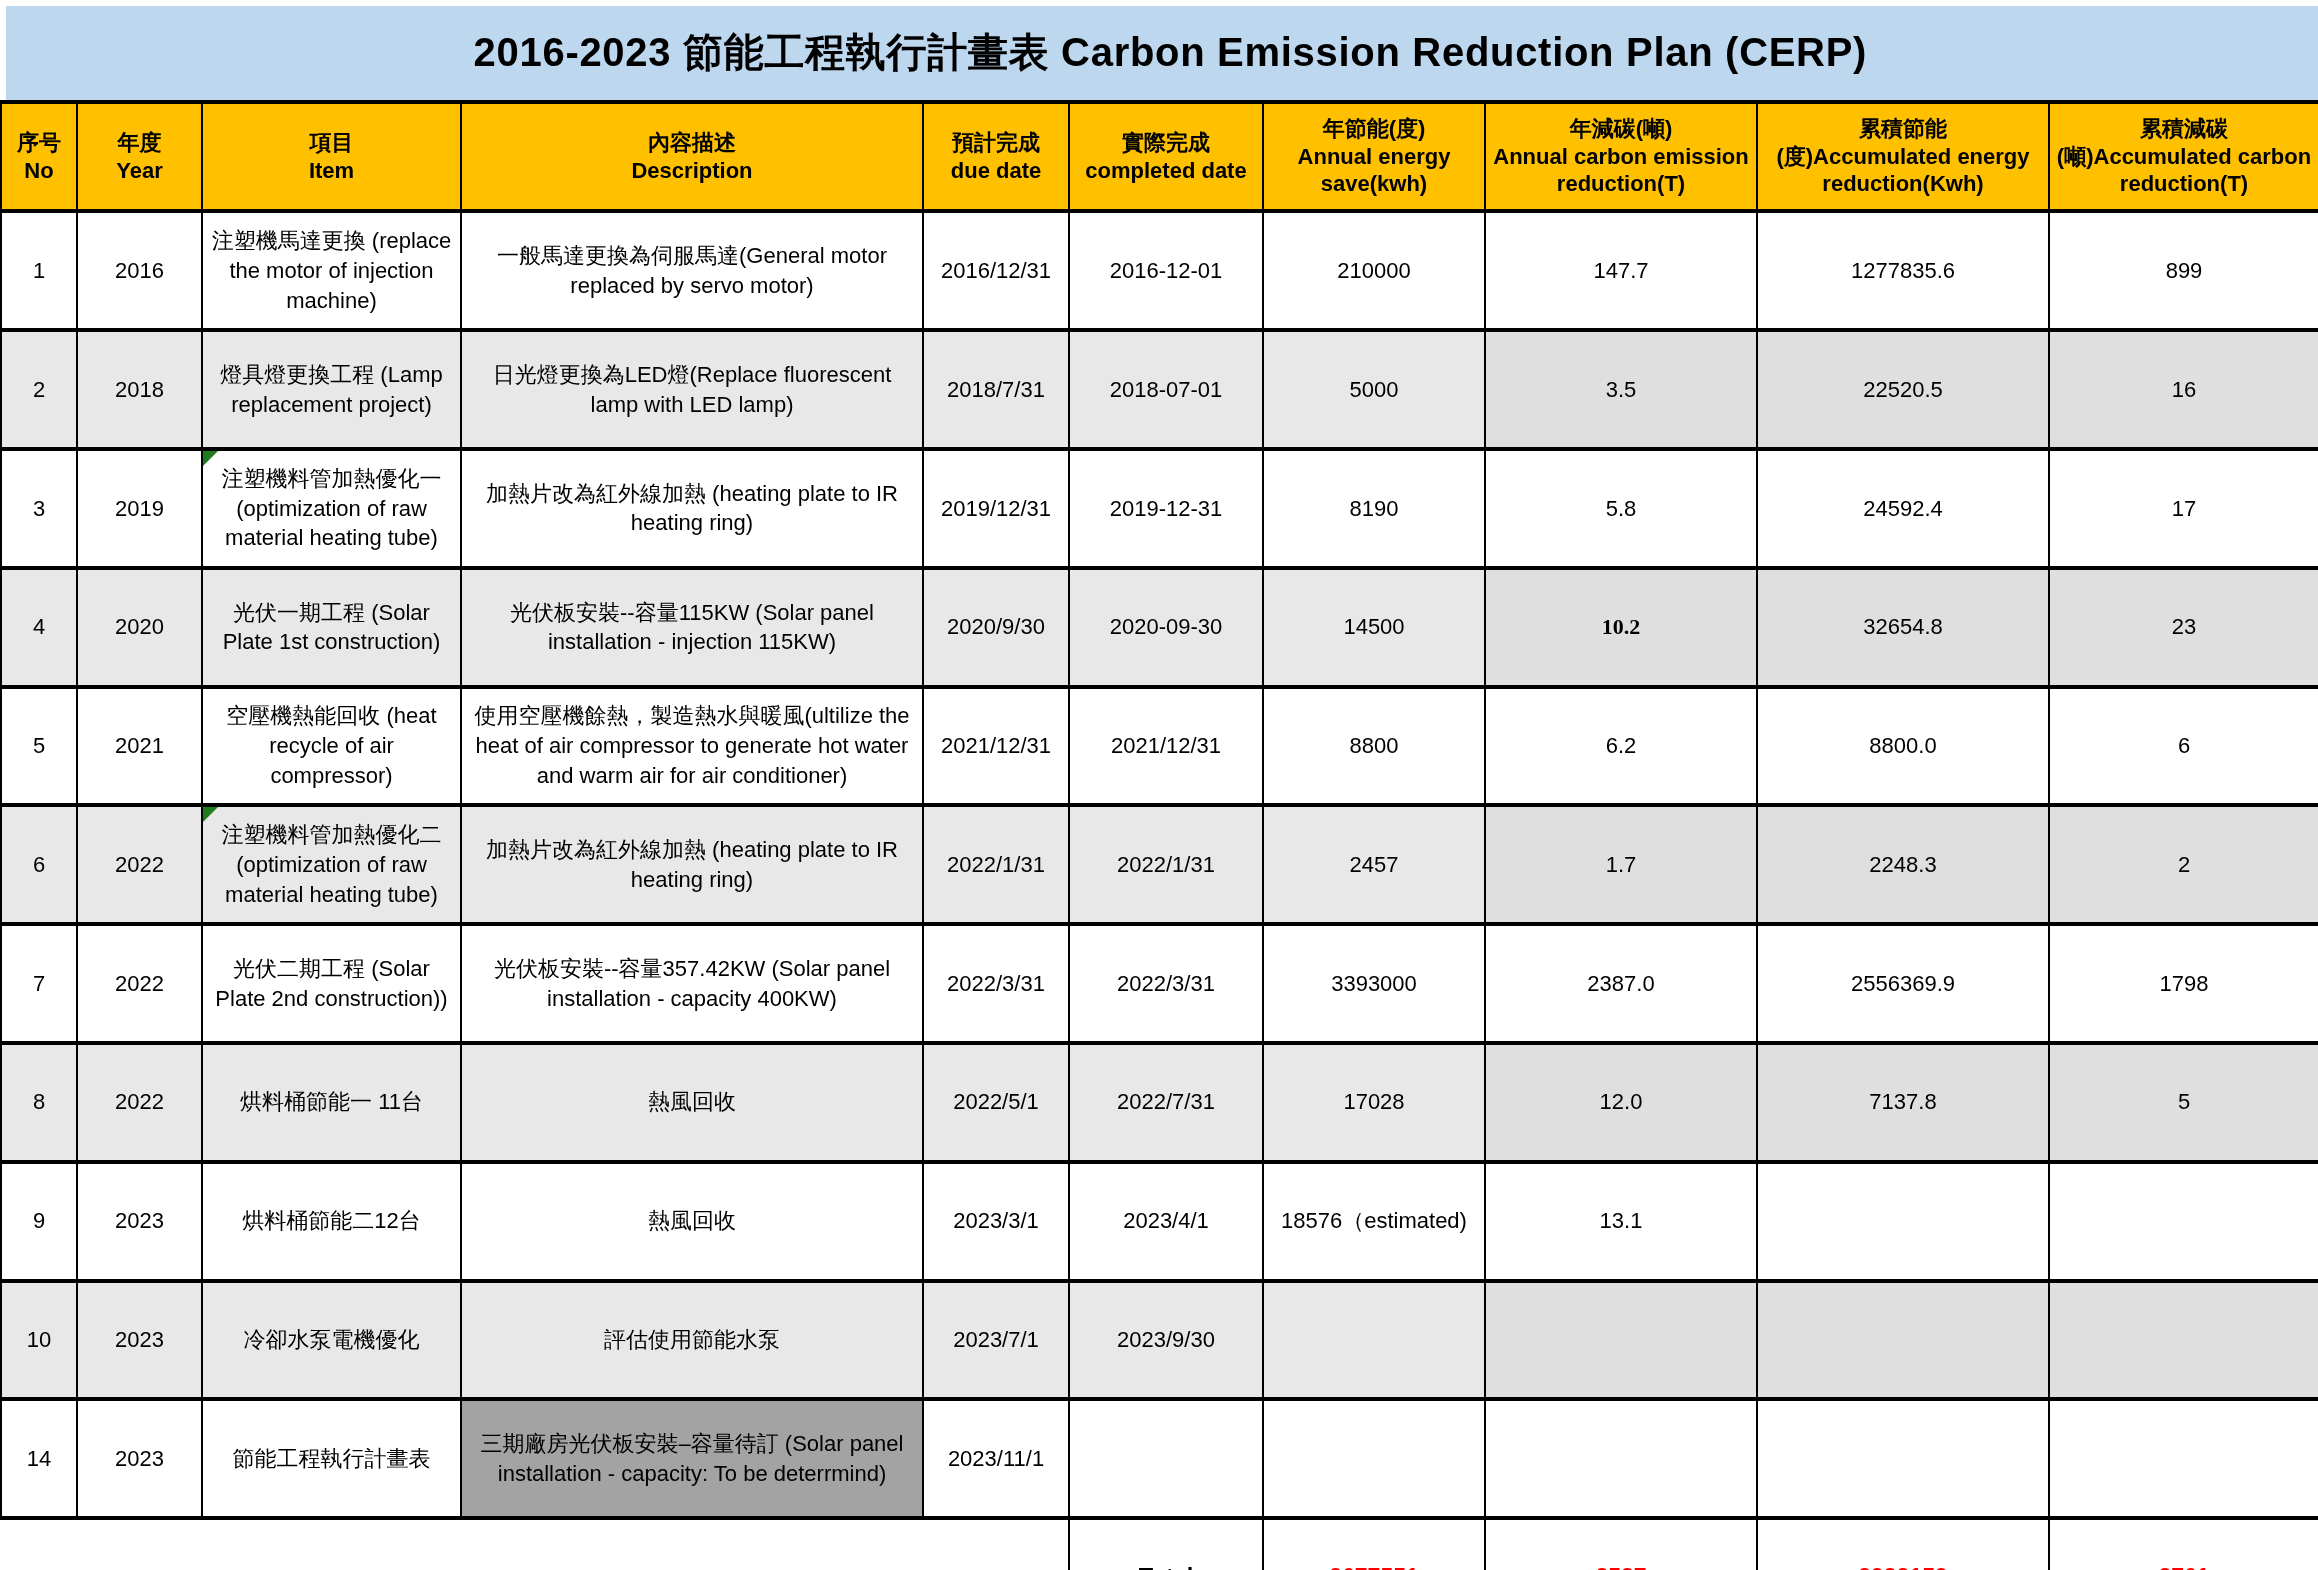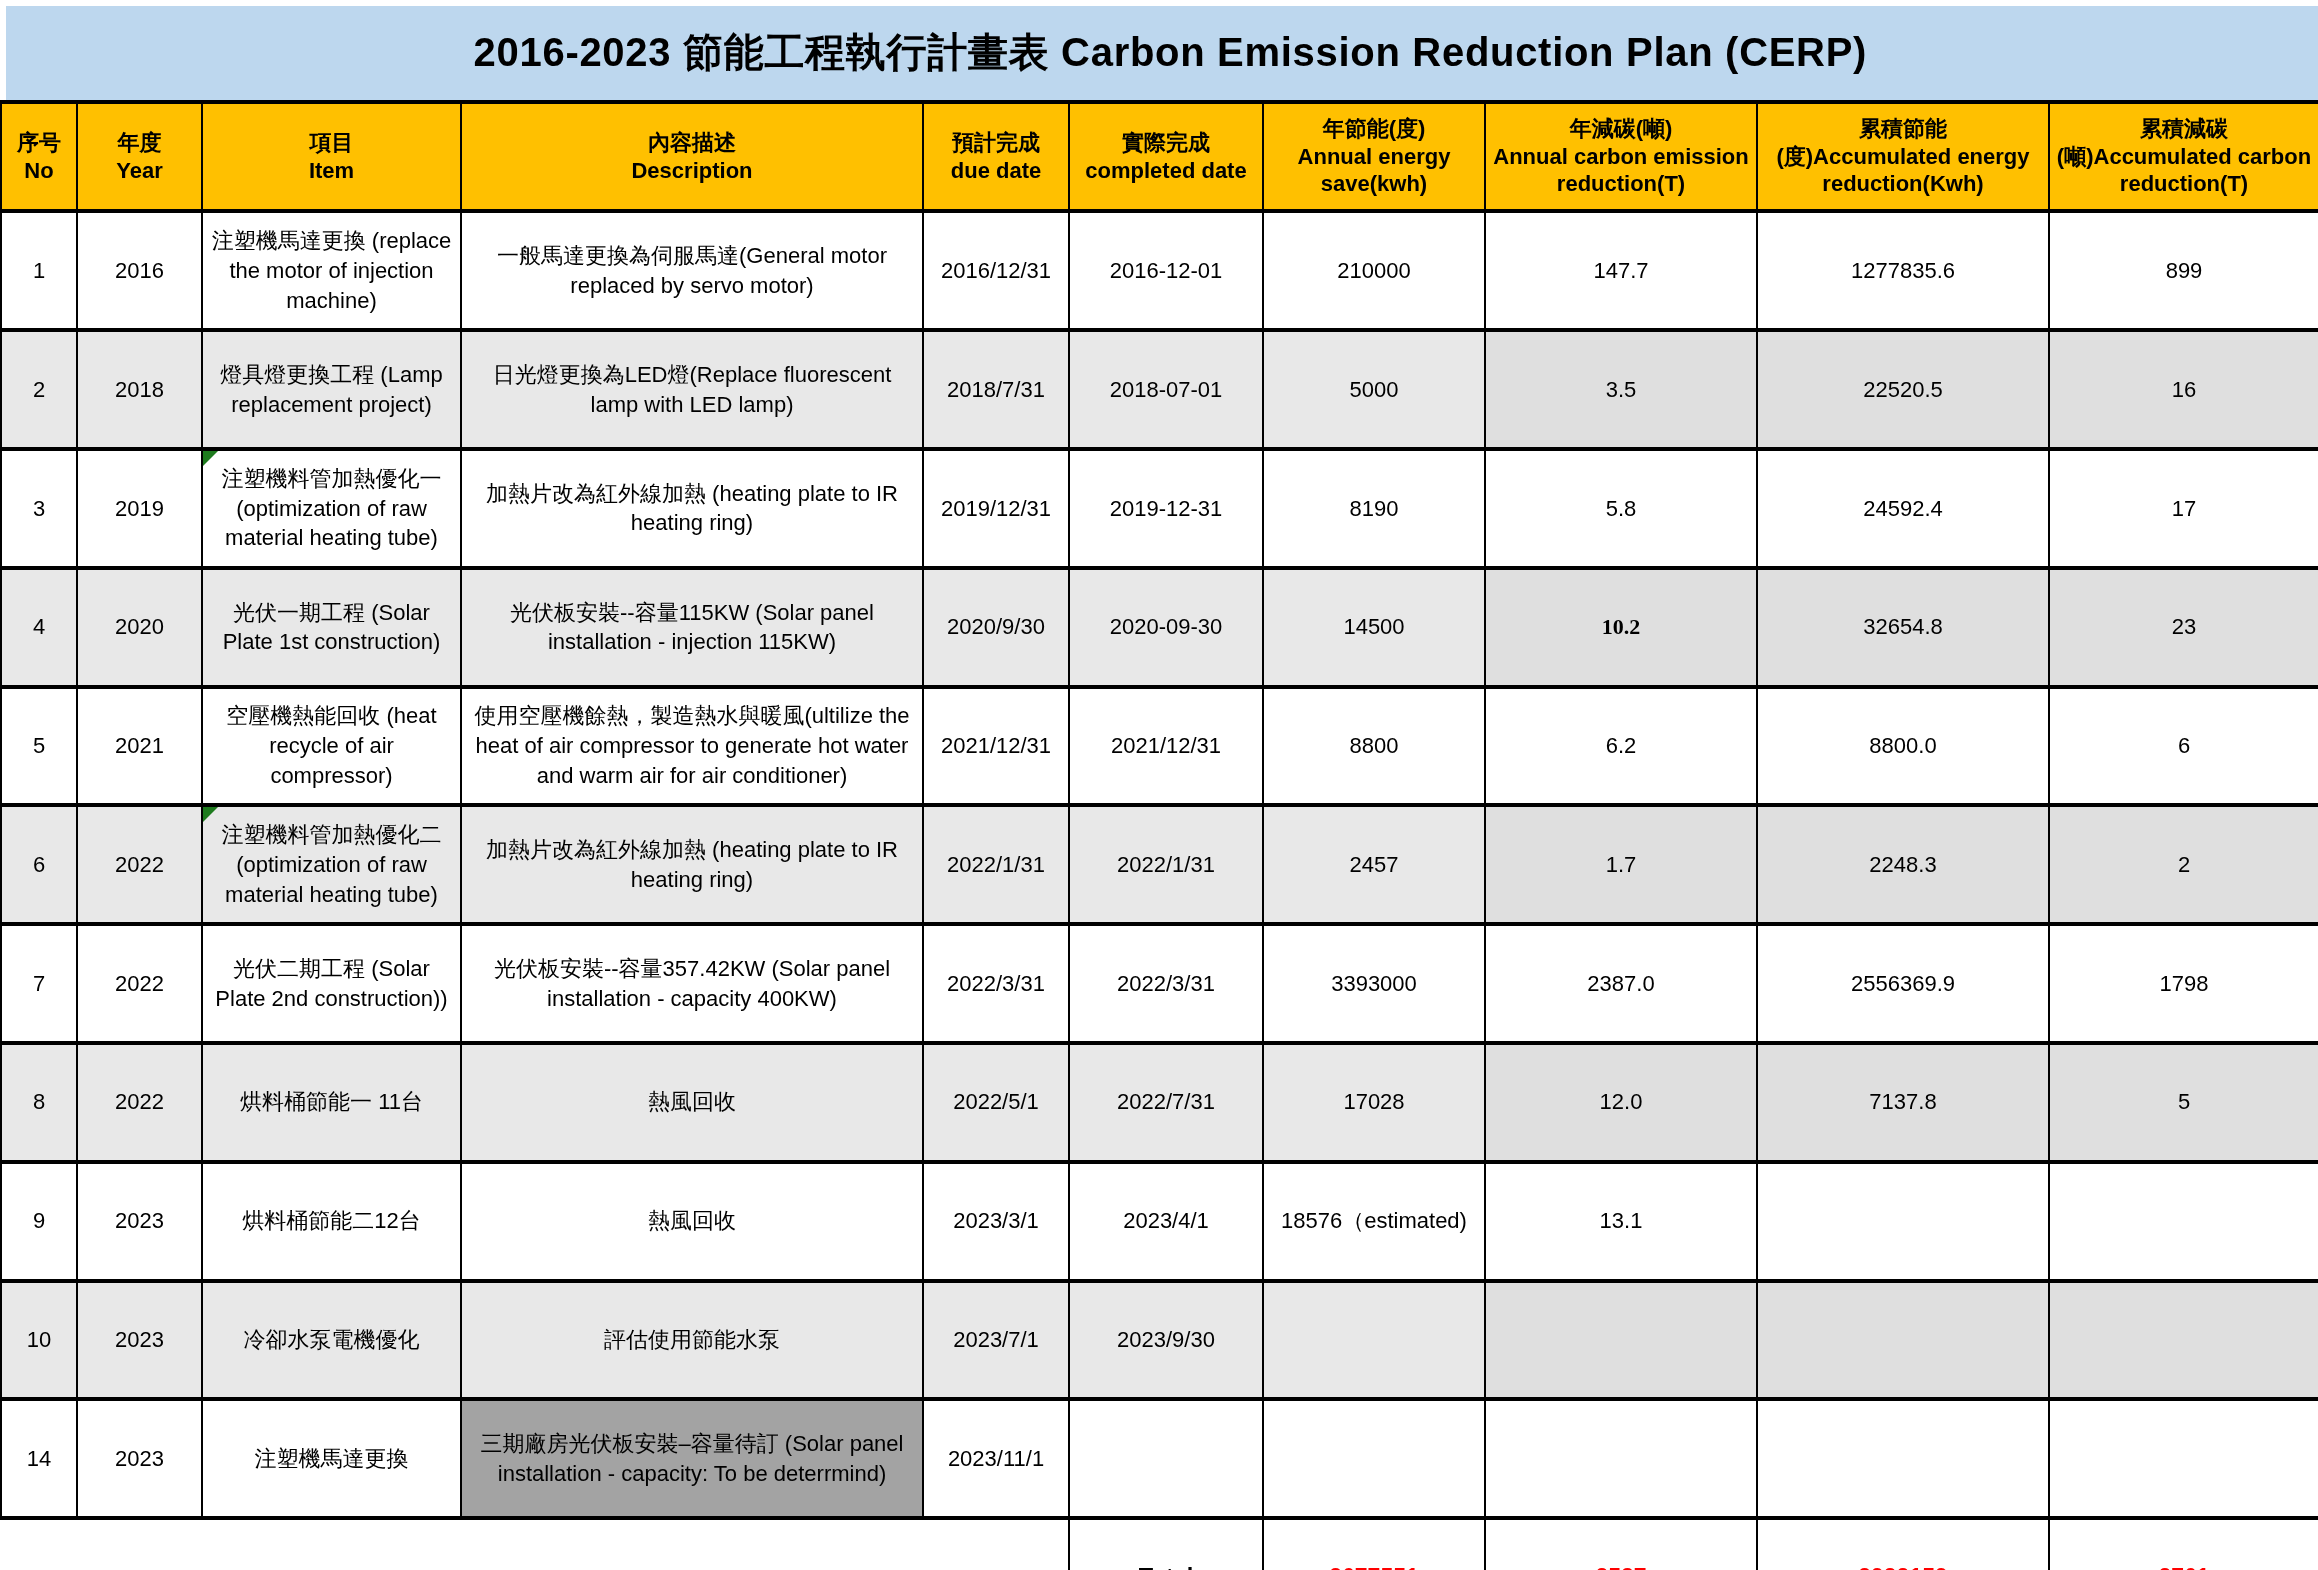--- a/index.html
+++ b/index.html
@@ -211,21 +211,21 @@
           <td><span>2023/7/1</span></td>
           <td><span>2023/9/30</span></td>
           <td><span></span></td>
           <td class="dark"><span></span></td>
           <td class="dark"><span></span></td>
           <td class="dark"><span></span></td>
         </tr>
         <tr class="white">
           <td><span>14</span></td>
           <td><span>2023</span></td>
-          <td><span>注塑機馬達更換</span></td>
+          <td><span>節能工程執行計畫表</span></td>
           <td class="desc-light"><span>三期廠房光伏板安裝–容量待訂 (Solar panel installation - capacity: To be deterrmind)</span></td>
           <td><span>2023/11/1</span></td>
           <td><span></span></td>
           <td><span></span></td>
           <td><span></span></td>
           <td><span></span></td>
           <td><span></span></td>
         </tr>
       </tbody>
     <tfoot>

